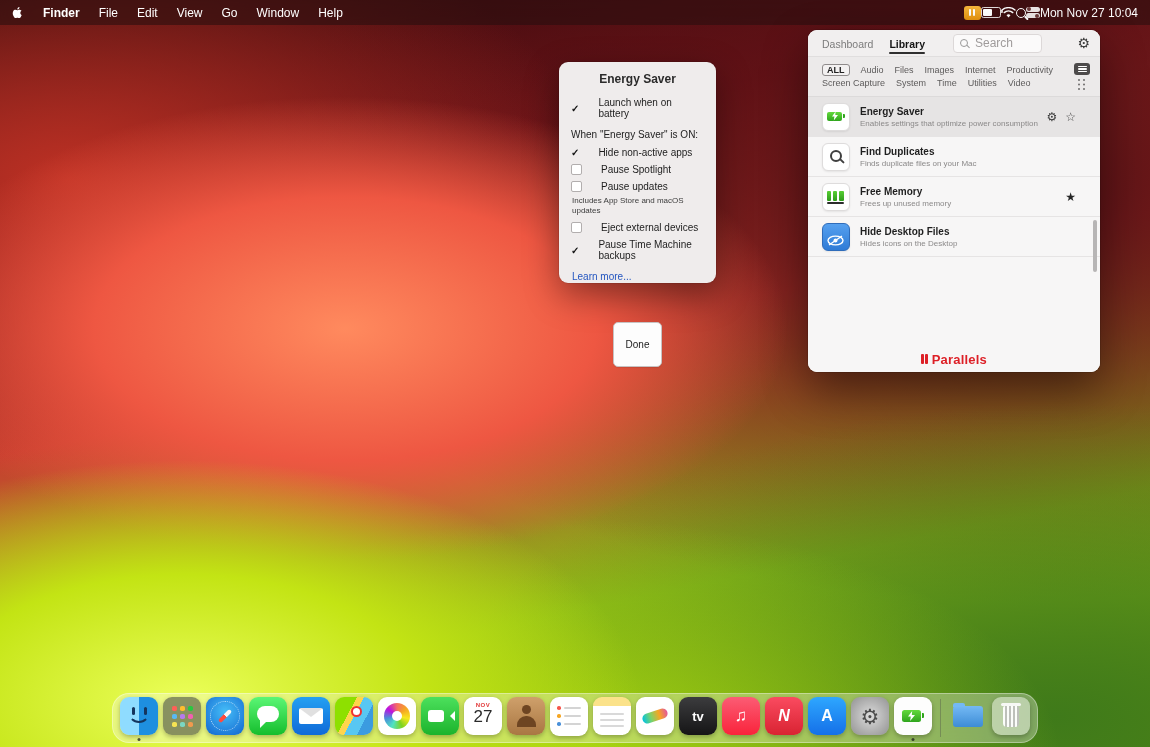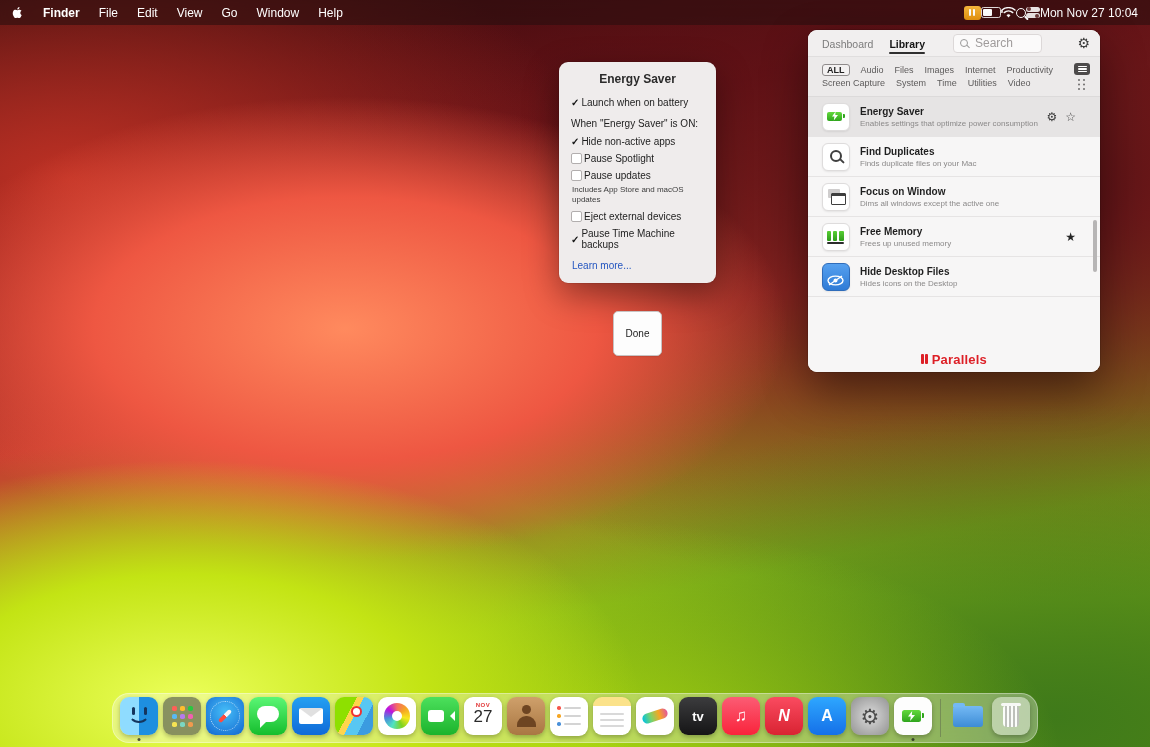--- a/index.html
+++ b/index.html
@@ -37,21 +37,21 @@
   .cc b{display:block;width:14px;height:5px;border-radius:3px;background:rgba(255,255,255,0.9);position:relative;}
   .cc b::after{content:"";position:absolute;width:4px;height:4px;border-radius:50%;background:#6b3a3a;top:0.5px;left:1px;}
   .cc b.r::after{left:auto;right:1px;}
   .clock{white-space:nowrap;}
 
   
   .es-dialog{position:absolute;left:559px;top:62px;width:157px;height:221px;box-sizing:border-box;
     background:#efecec;border-radius:9px;box-shadow:0 12px 34px rgba(0,0,0,0.4),0 0 0 1px rgba(0,0,0,0.08);
     padding:10px 12px 8px 12px;font-size:10px;color:#1d1d1d;}
   .es-title{text-align:center;font-size:12px;font-weight:bold;color:#2b2b2b;margin-bottom:11px;}
-  .es-row{display:flex;align-items:center;gap:2px;margin-bottom:6px;}
+  .es-row{display:flex;align-items:center;gap:19px;margin-bottom:6px;}
   .cbox{flex:0 0 auto;display:inline-flex;align-items:center;justify-content:center;}
   .cbox.unchecked{width:9px;height:9px;border:1px solid #b2aeae;background:#fff;border-radius:2px;}
   .cbox.checked::after{content:"✓";font-size:10px;line-height:9px;color:#111;font-weight:bold;}
   .es-section{margin:10px 0 7px 0;color:#1d1d1d;}
   .es-note{font-size:8px;color:#3c3c3c;line-height:1.25;margin:-2px 0 6px 1px;width:120px;}
   .es-learn{display:inline-block;color:#2456c0;margin:4px 0 8px 1px;cursor:pointer;}
   .es-done-wrap{text-align:center;}
   .es-done{display:inline-block;background:#fdfdfd;border:1px solid #c7c3c3;border-radius:5px;
     font-size:10px;color:#222;padding:16px 12px;box-shadow:0 1px 1px rgba(0,0,0,0.08);cursor:pointer;margin-top:32px;}
 
@@ -340,30 +340,20 @@
     <div class="tool-row">
       <span class="tile">
           <span class="g-mag"></span>
         </span>
       <span class="tool-text">
         <span class="tool-name">Find Duplicates</span>
         <span class="tool-desc">Finds duplicate files on your Mac</span>
       </span>
     </div>
 
-    <div class="tool-row">
-      <span class="tile">
-          <span class="g-win-b"></span>
-          <span class="g-win-f"></span>
-        </span>
-      <span class="tool-text">
-        <span class="tool-name">Focus on Window</span>
-        <span class="tool-desc">Dims all windows except the active one</span>
-      </span>
-    </div>
 
     <div class="tool-row">
       <span class="tile">
           <span class="g-ram">
             <i></i>
             <i></i>
             <i></i>
           </span>
         </span>
       <span class="tool-text">

